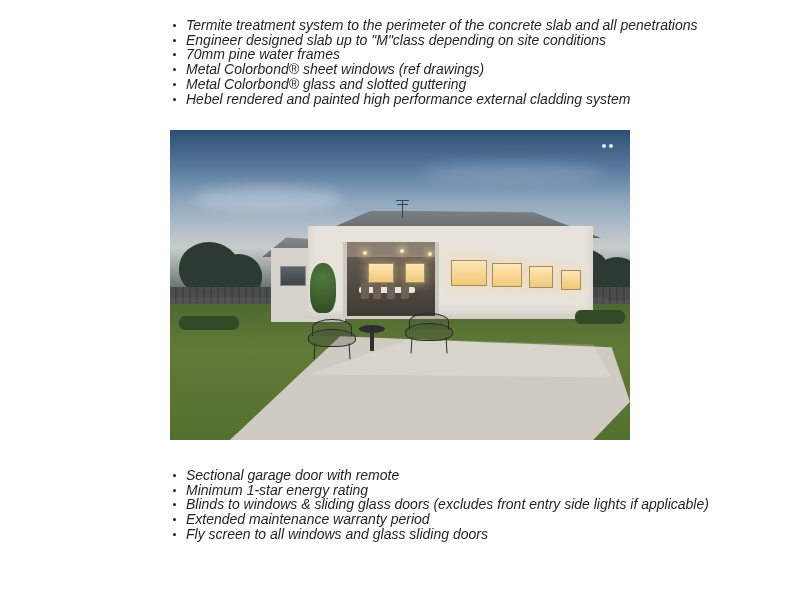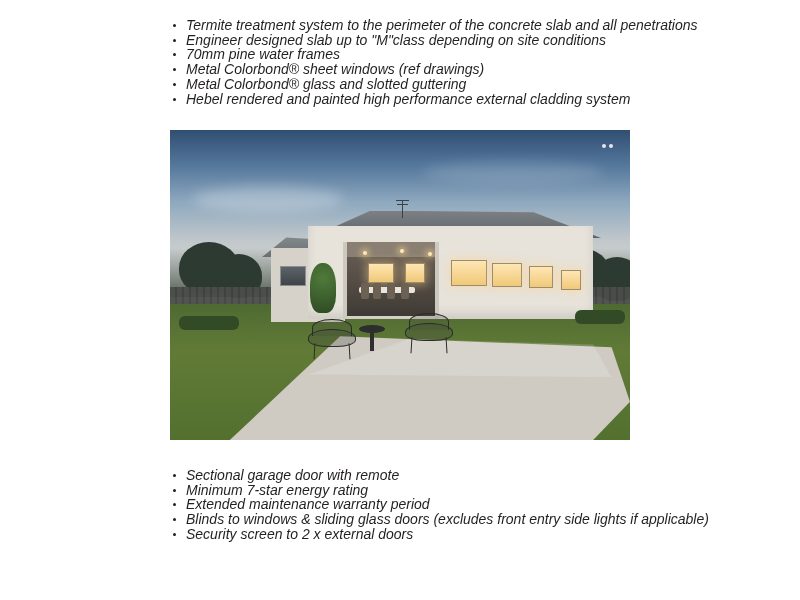--- a/index.html
+++ b/index.html
@@ -411,20 +411,20 @@
       <div class="logo-dots">
         <i class="a"></i>
           <i class="b"></i>
       </div>
     </div>
   </div>
 
   <div class="content-bottom">
     <ul class="spec-list">
       <li>Sectional garage door with remote</li>
-      <li>Minimum 7-star energy rating</li>
+      <li>Minimum 1-star energy rating</li>
+      <li>Blinds to windows &amp; sliding glass doors (excludes front entry side lights if applicable)</li>
       <li>Extended maintenance warranty period</li>
-      <li>Blinds to windows &amp; sliding glass doors (excludes front entry side lights if applicable)</li>
-      <li>Security screen to 2 x external doors</li>
+      <li>Fly screen to all windows and glass sliding doors</li>
     </ul>
   </div>
 
 </div>
 
 </body></html>

